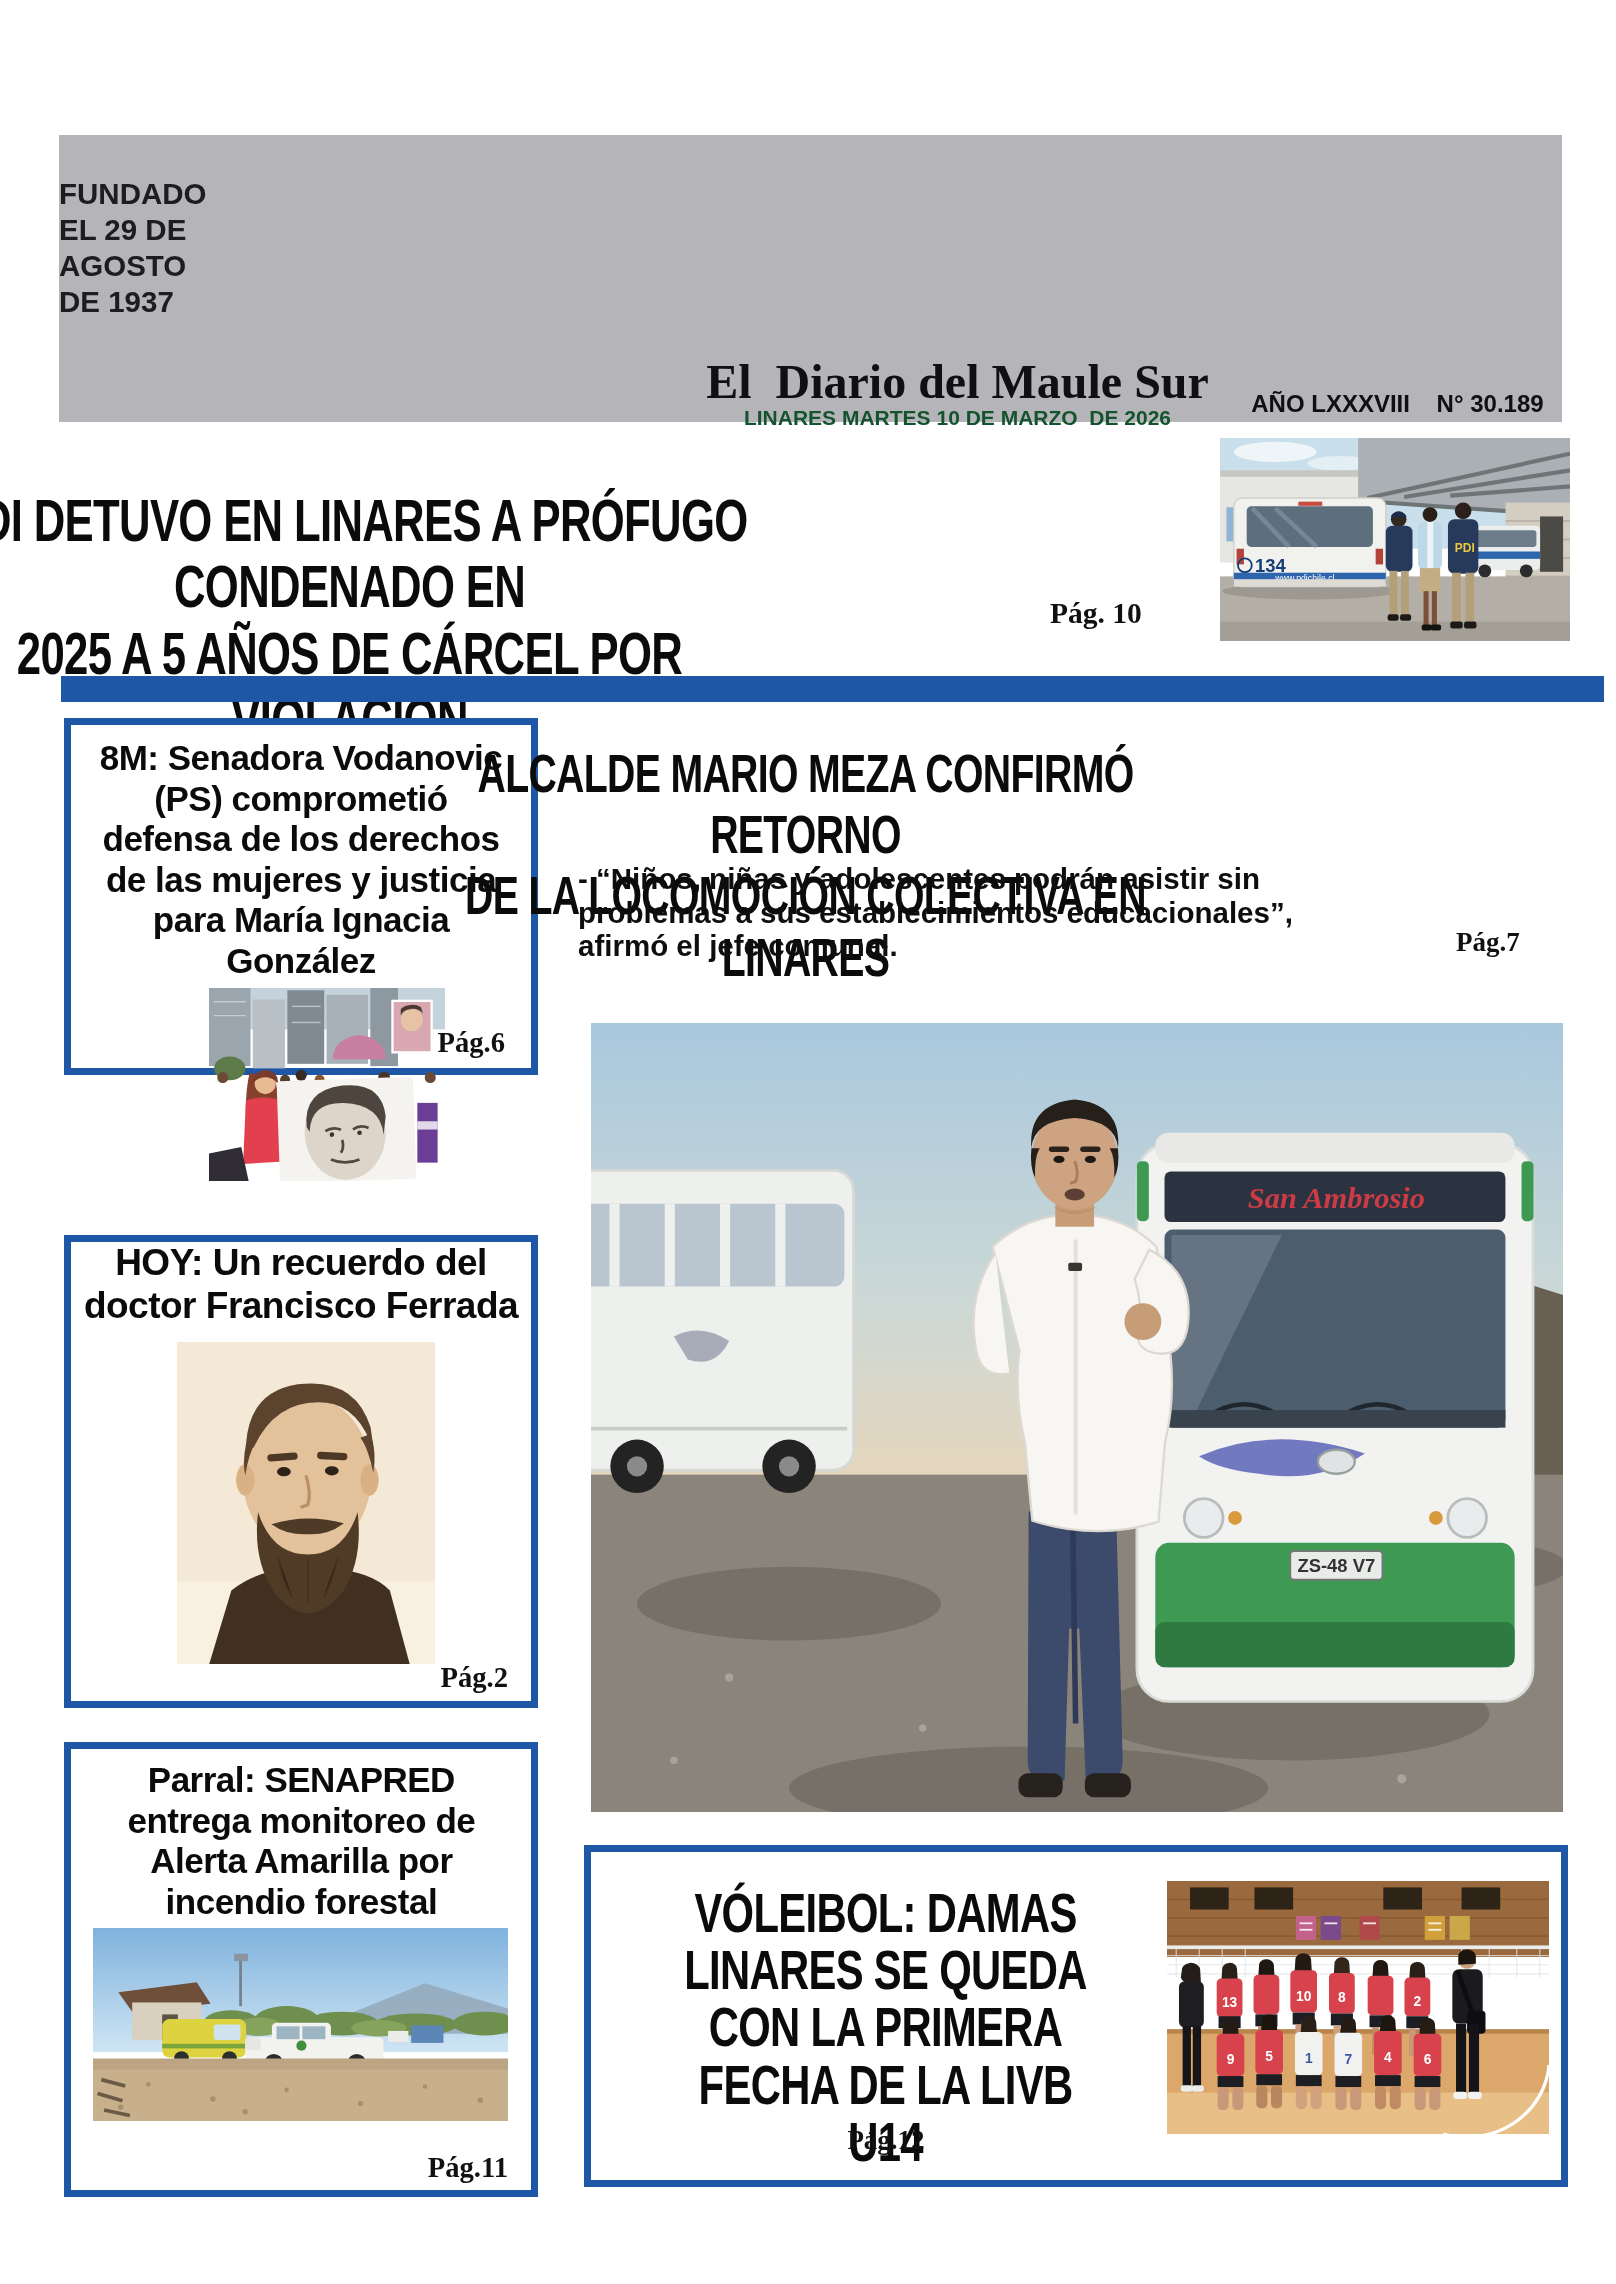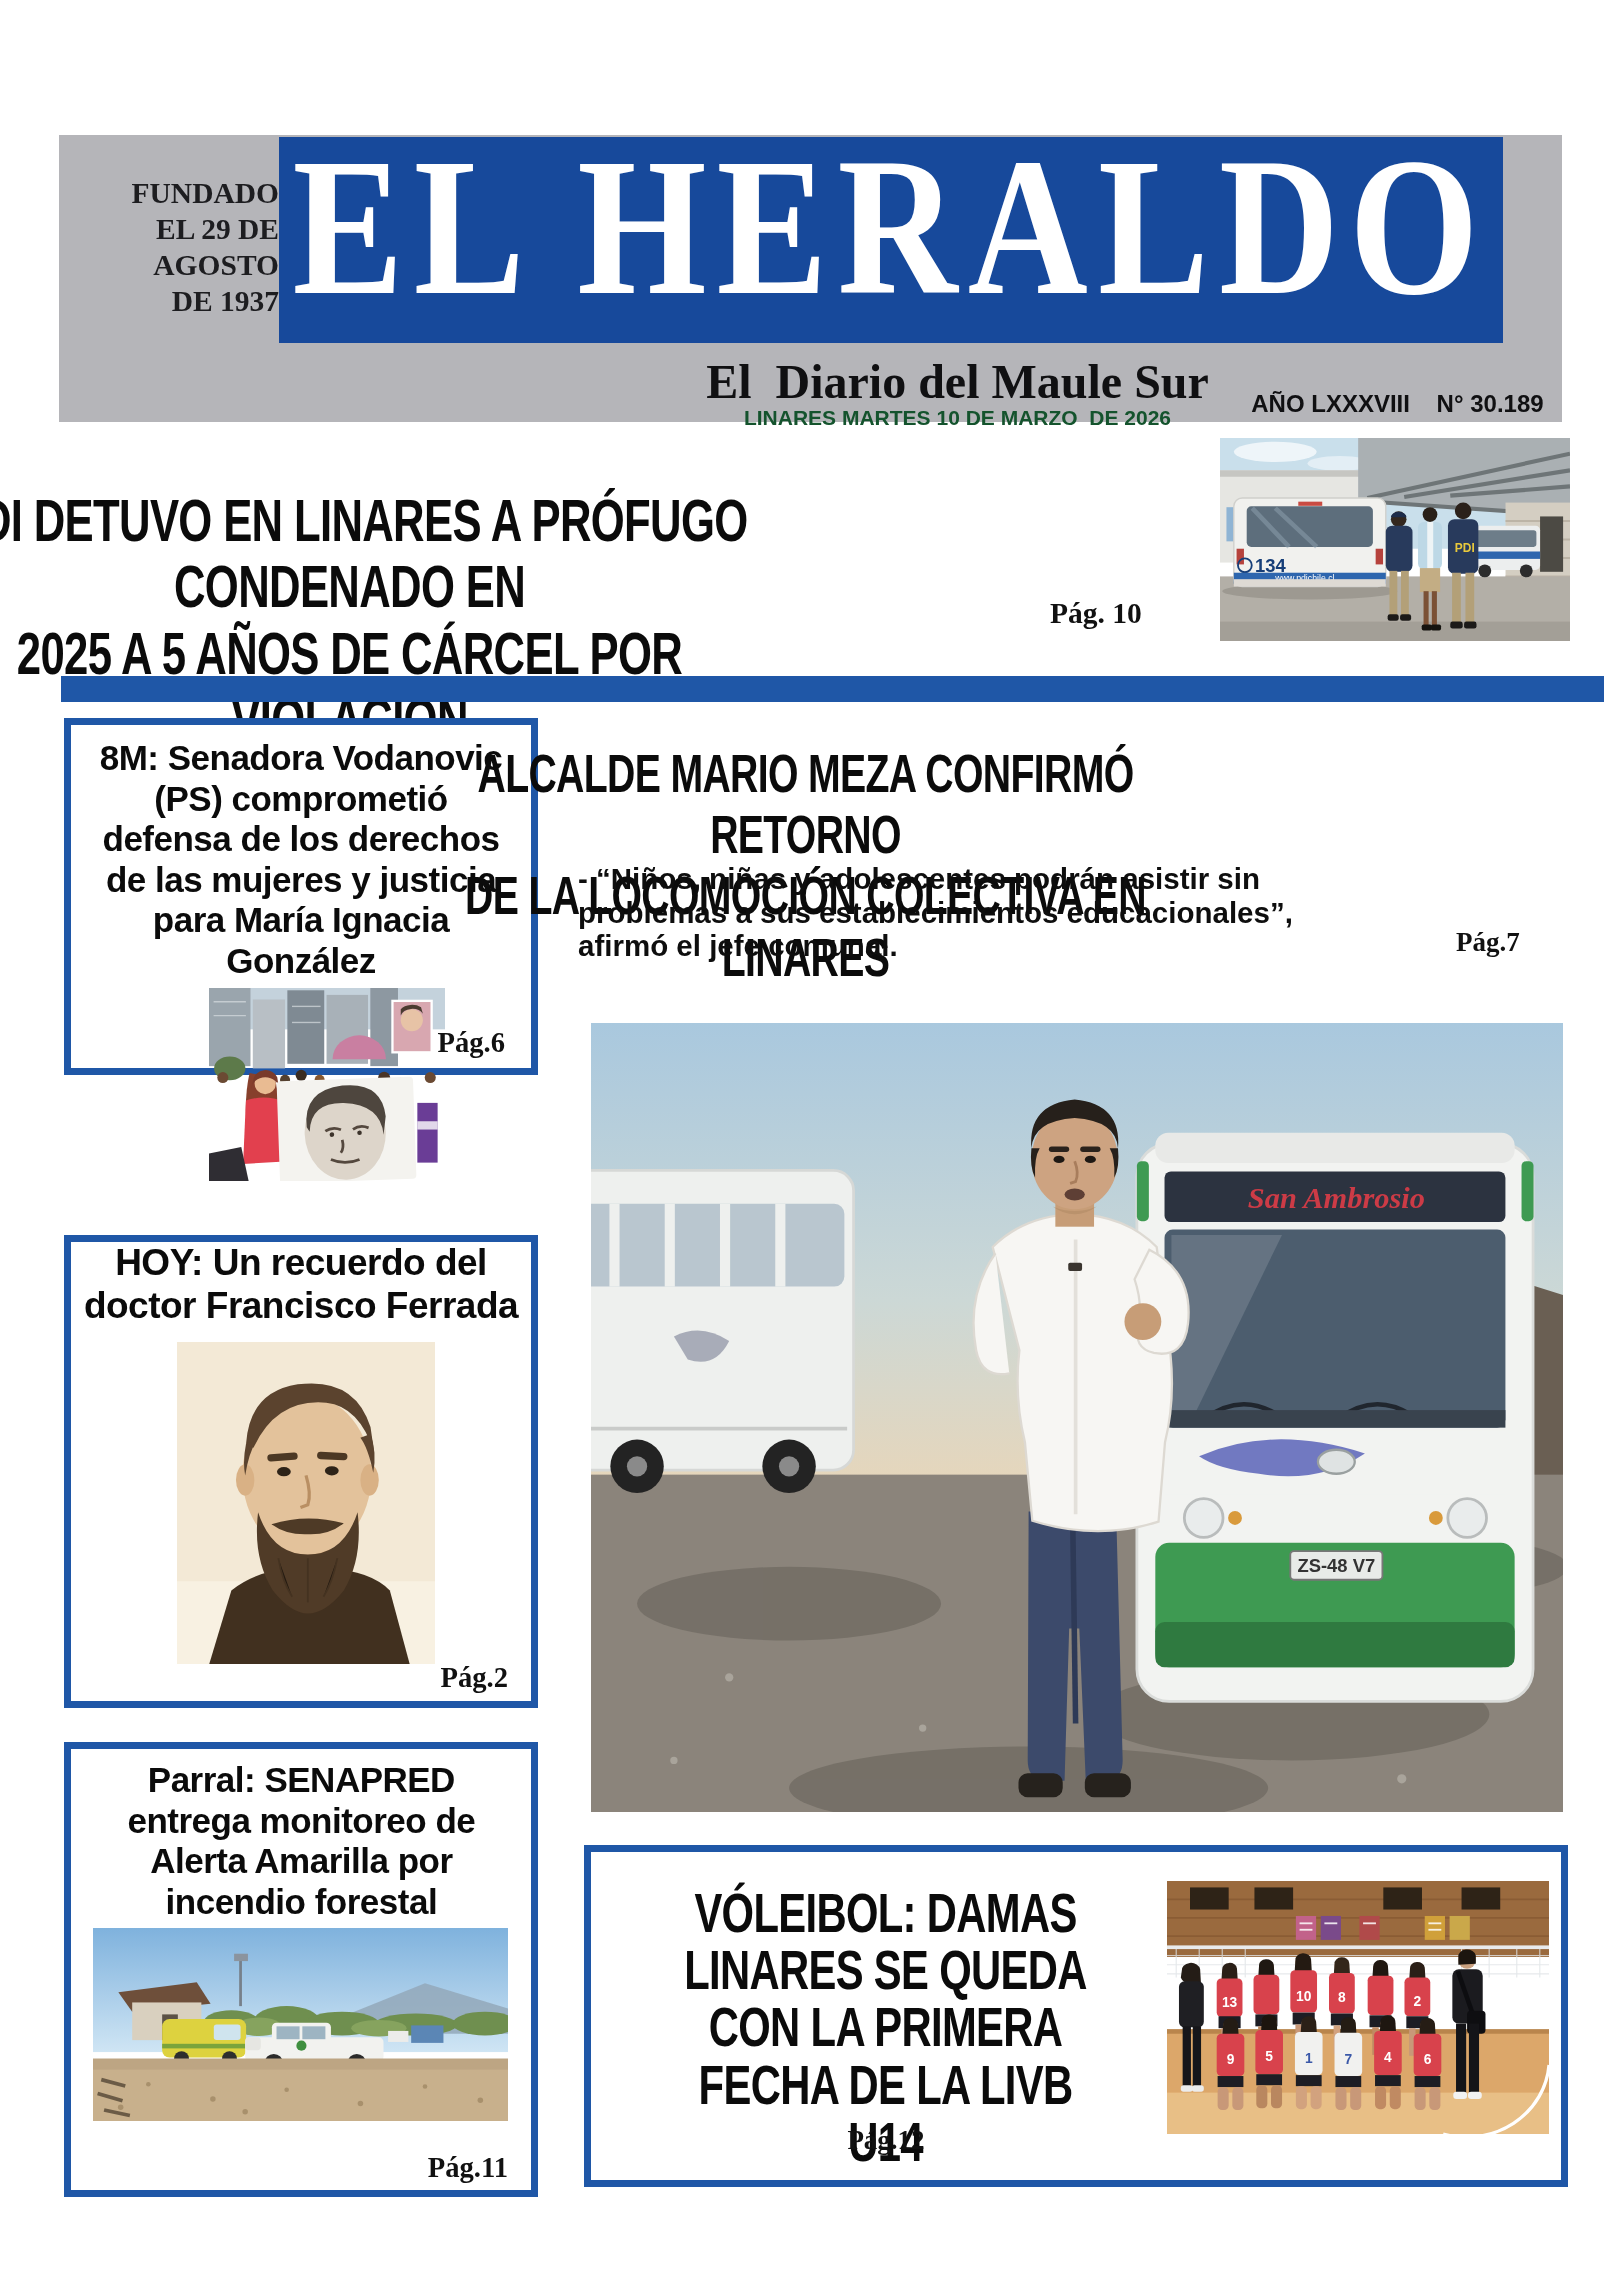--- a/index.html
+++ b/index.html
@@ -2,22 +2,22 @@
 <html style="font-size:7.4px"><head>
 <meta charset="utf-8">
 <style>
   html,body{margin:0;padding:0;background:#ffffff;}
   .page{position:relative;width:1616px;height:2284px;background:#ffffff;overflow:hidden;
         font-family:"Liberation Sans",sans-serif;color:#0e0e0e;}
   .abs{position:absolute;}
 
   
   .banner{position:absolute;left:59px;top:135px;width:1503px;height:287px;background:#b5b5b9;}
-  .founded{position:absolute;left:0;top:41px;width:220px;text-align:right;
-           font-family:Liberation Serif, serif;font-weight:700;font-size:29.5px;line-height:1.22;color:#1d1d20;}
+  .founded{position:absolute;left:0;top:41px;width:220px;text-align:left;
+           font-family:Liberation Sans, sans-serif;font-weight:700;font-size:29.5px;line-height:1.22;color:#1d1d20;}
   .founded span{display:block;}
   .title-box{position:absolute;left:220px;top:1.8px;width:1224px;height:206px;background:#17499b;overflow:hidden;}
   .paper-title{position:absolute;left:0;top:-13px;width:122%;margin-left:-11%;text-align:center;
                font-family:"Liberation Serif",serif;font-weight:700;font-size:198px;line-height:206px;
                letter-spacing:12px;color:#ffffff;transform:scaleX(0.84);transform-origin:50% 0;}
   .subtitle{position:absolute;left:507px;top:219px;width:783px;text-align:center;white-space:pre;
             font-family:"Liberation Serif",serif;font-weight:700;font-size:48px;color:#101012;}
   .dateline{position:absolute;left:507px;top:271px;width:783px;text-align:center;white-space:pre;
             font-weight:700;font-size:21px;color:#14532d;}
   .edition{position:absolute;right:18.4px;bottom:3.7px;white-space:pre;font-weight:700;font-size:24px;color:#101012;}
@@ -44,23 +44,20 @@
 <body>
 
 <div class="page">
 
   <header class="banner">
     <div class="founded">
       <span>FUNDADO</span>
       <span>EL 29 DE</span>
       <span>AGOSTO</span>
       <span>DE 1937</span>
-    </div>
-    <div class="title-box">
-      <div class="paper-title">EL HERALDO</div>
     </div>
     <div class="subtitle">El  Diario del Maule Sur</div>
     <div class="dateline">LINARES MARTES 10 DE MARZO  DE 2026</div>
     <div class="edition">AÑO LXXXVIII    N° 30.189</div>
   </header>
 
   <section>
     <h1 class="abs cond" style="left:69px;top:448px;width:1129px;font-size:59px;line-height:1.13;">PDI DETUVO EN LINARES A PRÓFUGO CONDENADO EN
 2025 A 5 AÑOS DE CÁRCEL POR VIOLACIÓN</h1>
     <div class="abs pageref" style="left:1050px;top:597px;font-size:29.5px;">Pág. 10</div>

